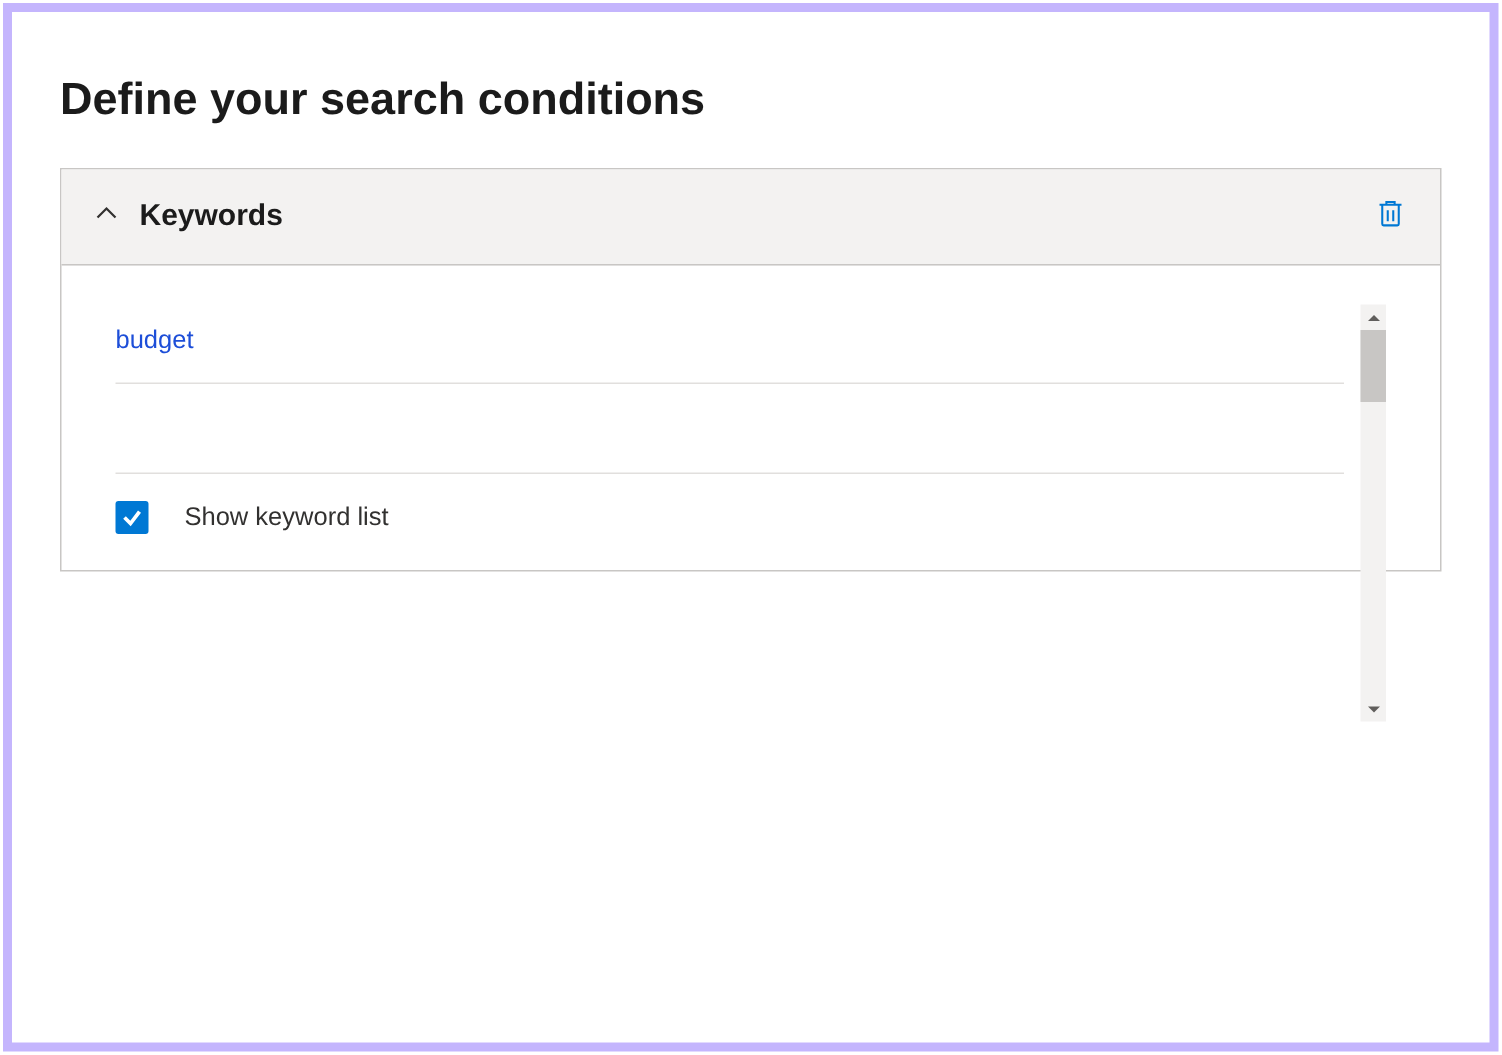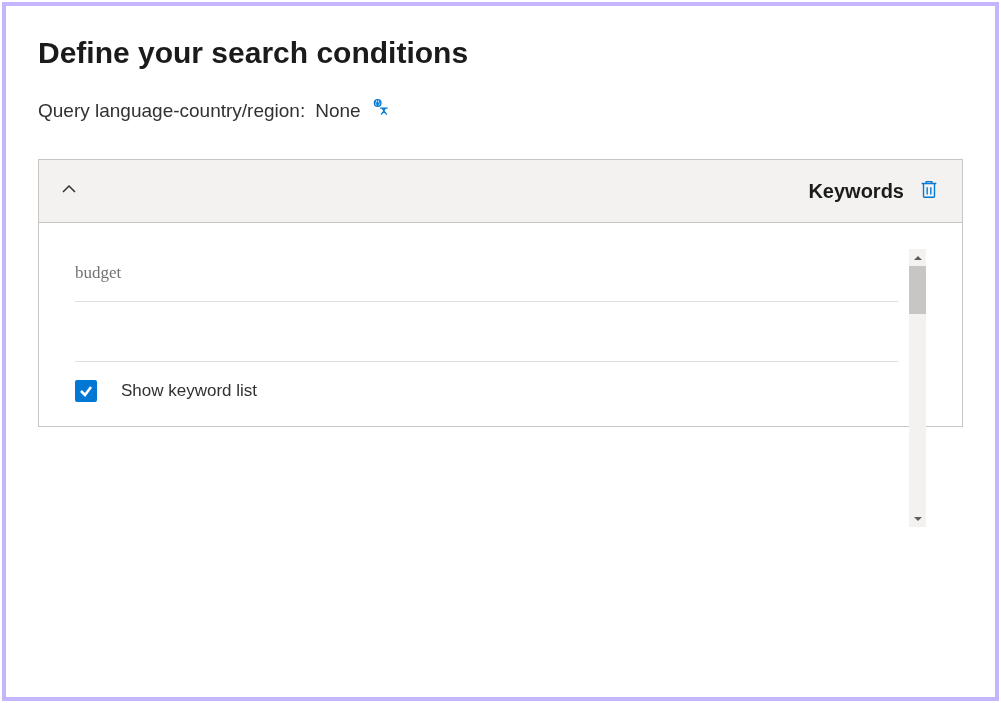--- a/index.html
+++ b/index.html
@@ -6,24 +6,24 @@
       box-sizing: border-box;
       margin: 0;
       padding: 0;
     }
     body {
       font-family: "Segoe UI", -apple-system, sans-serif;
       background: #fff;
       padding: 2px;
     }
     .outer-frame {
-      border: 4px solid #c4b5fd;
+      border: 6px solid #c4b5fd;
       width: 997px;
       height: 699px;
-      padding: 30px 32px;
+      padding: 42px 32px;
     }
     .page-title {
       font-size: 30px;
       font-weight: 700;
       color: #1b1b1b;
       margin-bottom: 28px;
     }
     .query-lang-row {
       display: flex;
       align-items: center;
@@ -54,21 +54,20 @@
       height: 16px;
       stroke: #323130;
       fill: none;
       stroke-width: 1.5;
     }
     .card-title {
       font-size: 20px;
       font-weight: 700;
       color: #1b1b1b;
       flex: 1;
-      text-align: right;
     }
     .trash-icon svg {
       width: 22px;
       height: 22px;
       stroke: #0078d4;
       fill: none;
       stroke-width: 1.5;
     }
     .card-body {
       position: relative;
@@ -78,22 +77,21 @@
       position: relative;
     }
     .keyword-list {
       list-style: none;
       margin-right: 28px;
     }
     .keyword-list li {
       padding: 20px 0 18px 0;
       border-bottom: 1px solid #e1dfdd;
       font-size: 17px;
-      color: #737373;
-      font-family: Liberation Serif, serif;
+      color: #1d4ed8;
     }
     .keyword-list li.empty {
       height: 60px;
       border-bottom: 1px solid #e1dfdd;
     }
     .scrollbar {
       position: absolute;
       right: 0;
       top: 6px;
       width: 17px;
@@ -150,31 +148,20 @@
       color: #323130;
     }
   </style>
 </head>
 <body>
 
 <div class="outer-frame">
 
   <h1 class="page-title">Define your search conditions</h1>
 
-  <div class="query-lang-row">
-    <span>Query language-country/region:</span>
-    <span>None</span>
-    <span class="translate-icon">
-      <svg viewBox="0 0 24 24">
-        <circle cx="8" cy="6" r="4" stroke="#0078d4" stroke-width="1.5"></circle>
-        <path d="M4 6 h8 M8 2 v8 M5.5 3.5 C6 6 7 8 10.5 8.5 M10.5 3.5 C10 6 9 8 5.5 8.5" stroke="#0078d4" stroke-width="1.2"></path>
-        <path d="M11 12 h9 M14 12 v2 M12 20 c2-2 4-4 5-8 M19 20 c-2-2-4-4-5-8" stroke="#0078d4" stroke-width="1.5"></path>
-      </svg>
-    </span>
-  </div>
 
   <div class="card">
     <div class="card-header">
       <span class="chevron-icon">
         <svg viewBox="0 0 16 16">
             <path d="M2 11 L8 5 L14 11"></path>
           </svg>
       </span>
       <span class="card-title">Keywords</span>
       <span class="trash-icon">

